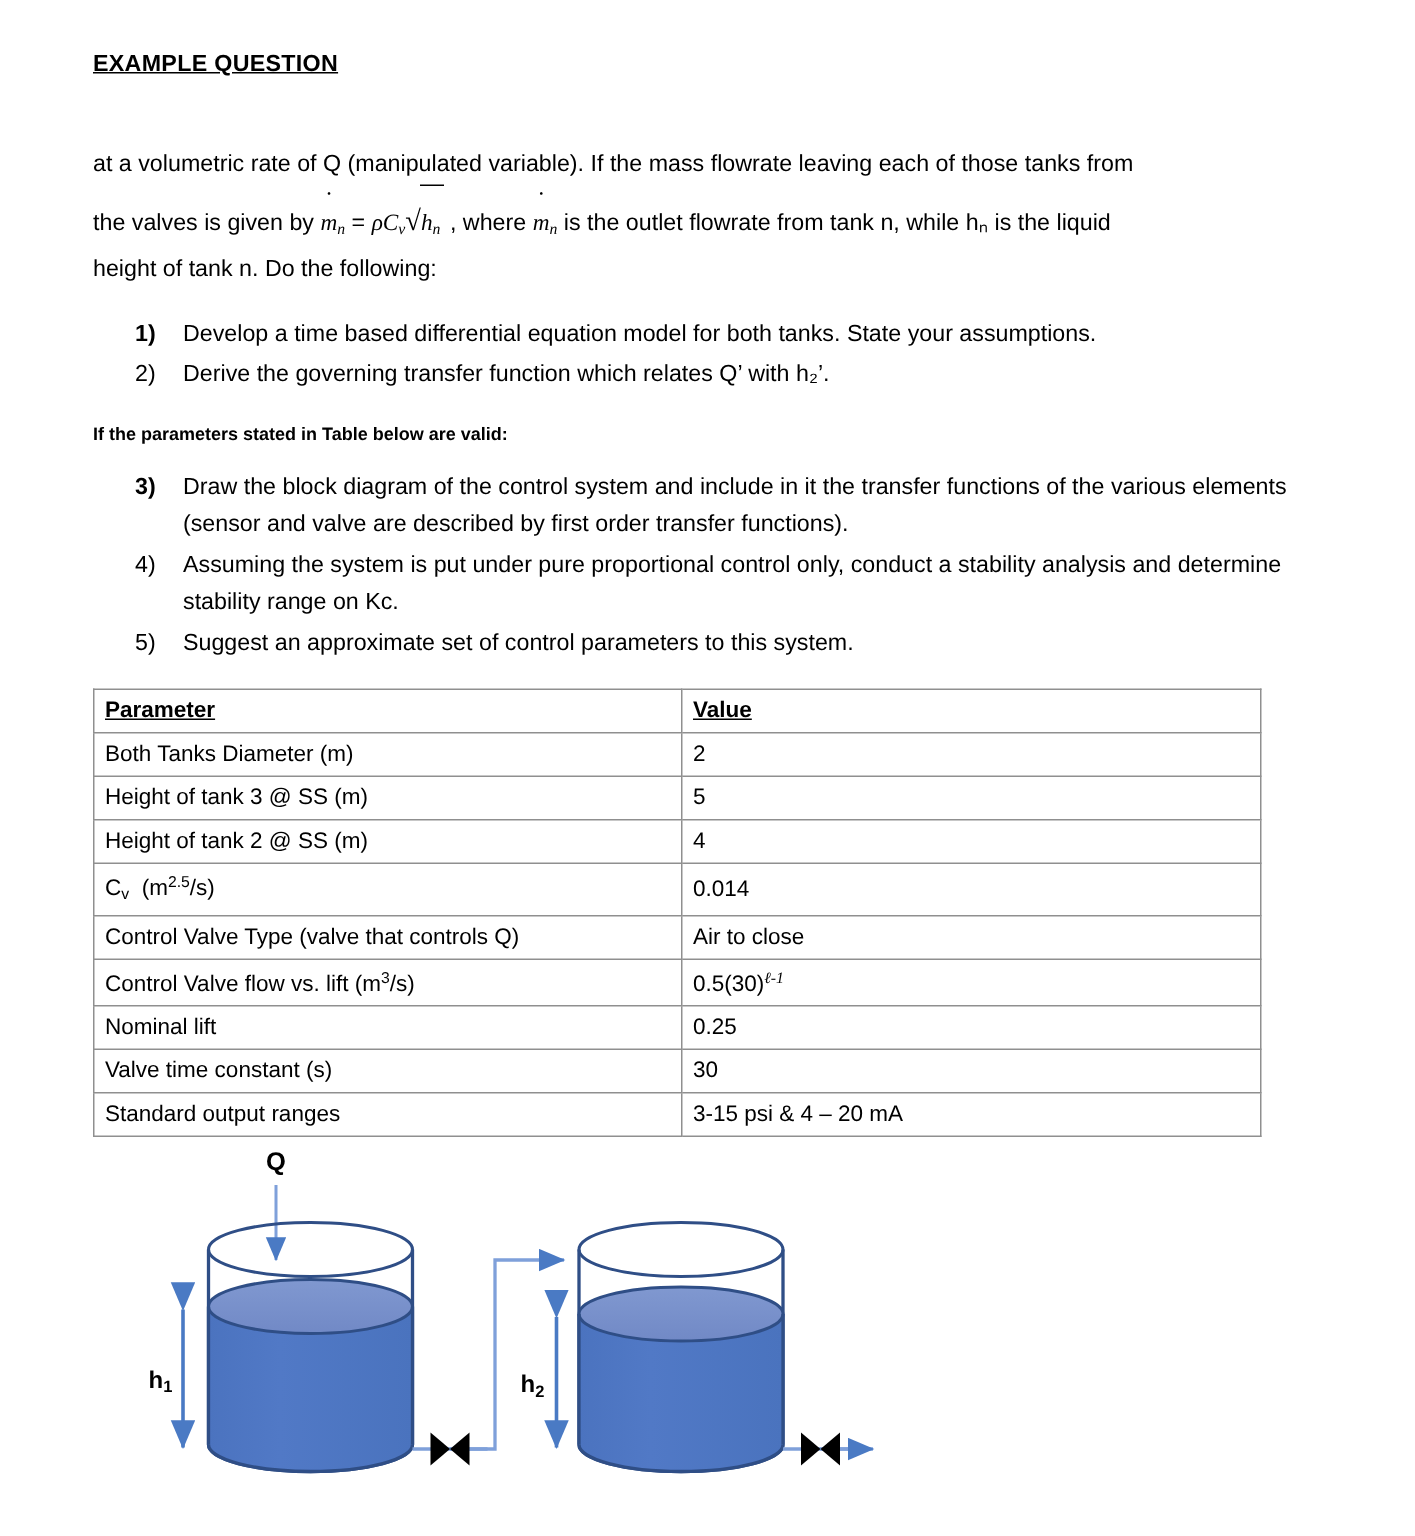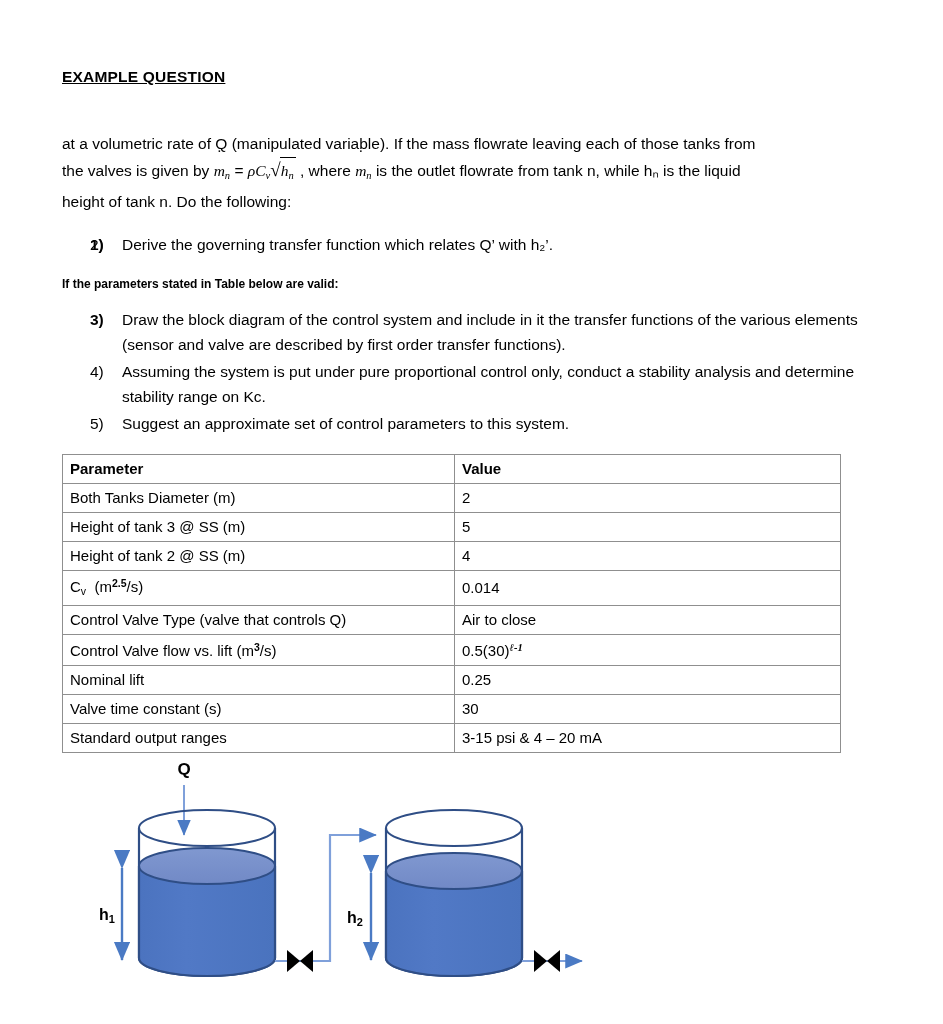--- a/index.html
+++ b/index.html
@@ -15,21 +15,20 @@
     position: relative;
     overflow: hidden;
   }
 
   .page {
     position: relative;
     width: 943px;
     height: 820px;
     box-sizing: border-box;
     padding: 28px 60px 0 62px;
-    margin-top: 34px;
   }
 
   
   .doc-title {
     font-weight: bold;
     font-size: 15.5px;
     text-decoration: underline;
     letter-spacing: 0.2px;
     margin: 6px 0 18px 0;
     display: inline-block;
@@ -54,25 +53,25 @@
     content: "\02D9";
     position: absolute;
     left: 50%;
     transform: translateX(-48%);
     top: -11px;
     font-style: normal;
     font-size: 17px;
     line-height: 1;
   }
   .sub { font-size: 10.5px; vertical-align: -0.28em; }
-  .sup { font-size: 10.5px; vertical-align: 0.52em; font-weight: bold; }
+  .sup { font-size: 10.5px; vertical-align: 0.52em; }
   .sqrt {
     display: inline-block;
     border-top: 1.2px solid #000;
-    padding: 0 2px 0 1px;
+    padding: 12px 2px 0 1px;
     margin-left: -1px;
   }
   .radical { font-family: "Liberation Serif", serif; font-size: 19px; }
 
   
   .qlist {
     margin: 16px 0 0 0;
     padding: 0;
     list-style: none;
   }
@@ -109,20 +108,21 @@
     font-size: 15px;
     line-height: 19px;
     padding: 3px 6px 4px 7px;
     text-align: left;
     font-weight: normal;
     vertical-align: middle;
     height: 21px;
   }
   .param-table th {
     font-weight: bold;
+    text-decoration: underline;
   }
   .param-table .c-param { width: 392px; }
   .param-table .c-value { width: 386px; }
 
   
   .figure {
     position: relative;
     width: 943px;
     height: 320px;
     margin-left: -62px;
@@ -143,20 +143,21 @@
     <span class="eqn"><span class="mi mdot">m</span><span class="mi sub">n</span> = <span class="mi">ρC</span><span class="mi sub">v</span><span class="radical">√</span><span class="sqrt"><span class="mi">h</span><span class="mi sub">n</span></span></span>
     <span>, where</span>
     <span class="eqn"><span class="mi mdot">m</span><span class="mi sub">n</span></span>
     <span>is the outlet flowrate from tank n, while hₙ is the liquid</span><br>
     <span>height of tank n. Do the following:</span>
   </p>
 
   <ul class="qlist">
     <li>
       <span class="num b">1)</span>
+      <span>Develop a time based differential equation model for both tanks.  State your assumptions.</span>
     </li>
     <li>
       <span class="num">2)</span>
       <span>Derive the governing transfer function which relates Q’ with h₂’.</span>
     </li>
   </ul>
 
   <p class="bold-line">If the parameters stated in Table below are valid:</p>
 
   <ul class="qlist">

